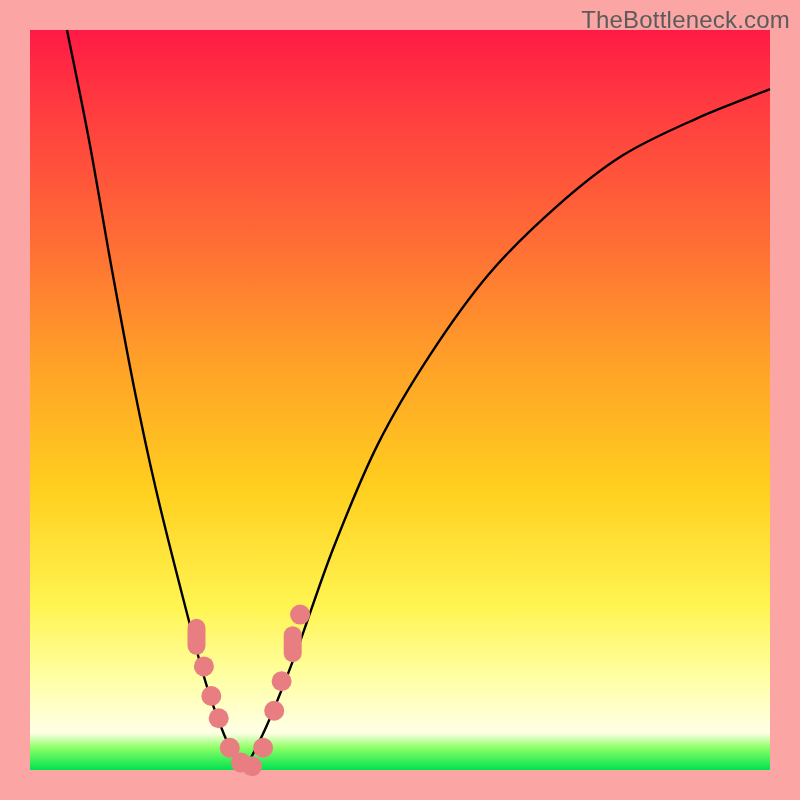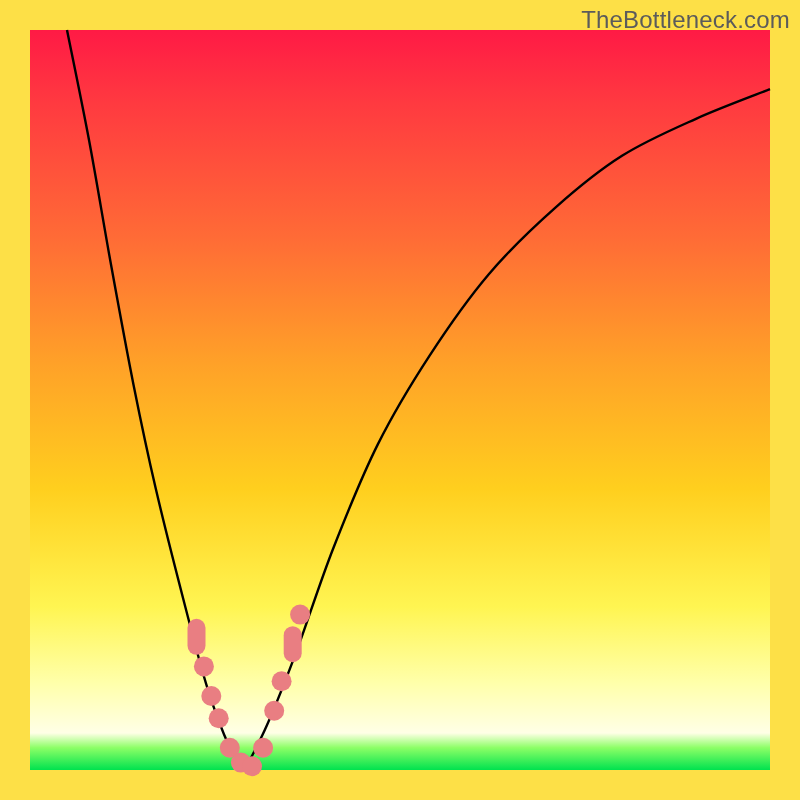--- a/index.html
+++ b/index.html
@@ -10,21 +10,21 @@
     background: #000;
     overflow: hidden;
     font-family: Arial, Helvetica, sans-serif;
   }
   .frame {
     position: absolute;
     left: 0;
     top: 0;
     width: 800px;
     height: 800px;
-    background: #fde047;
+    background: #fca5a5;
   }
   .plot-area {
     position: absolute;
     left: 30px;
     top: 30px;
     width: 740px;
     height: 740px;
     
     background: linear-gradient(
       to bottom,

